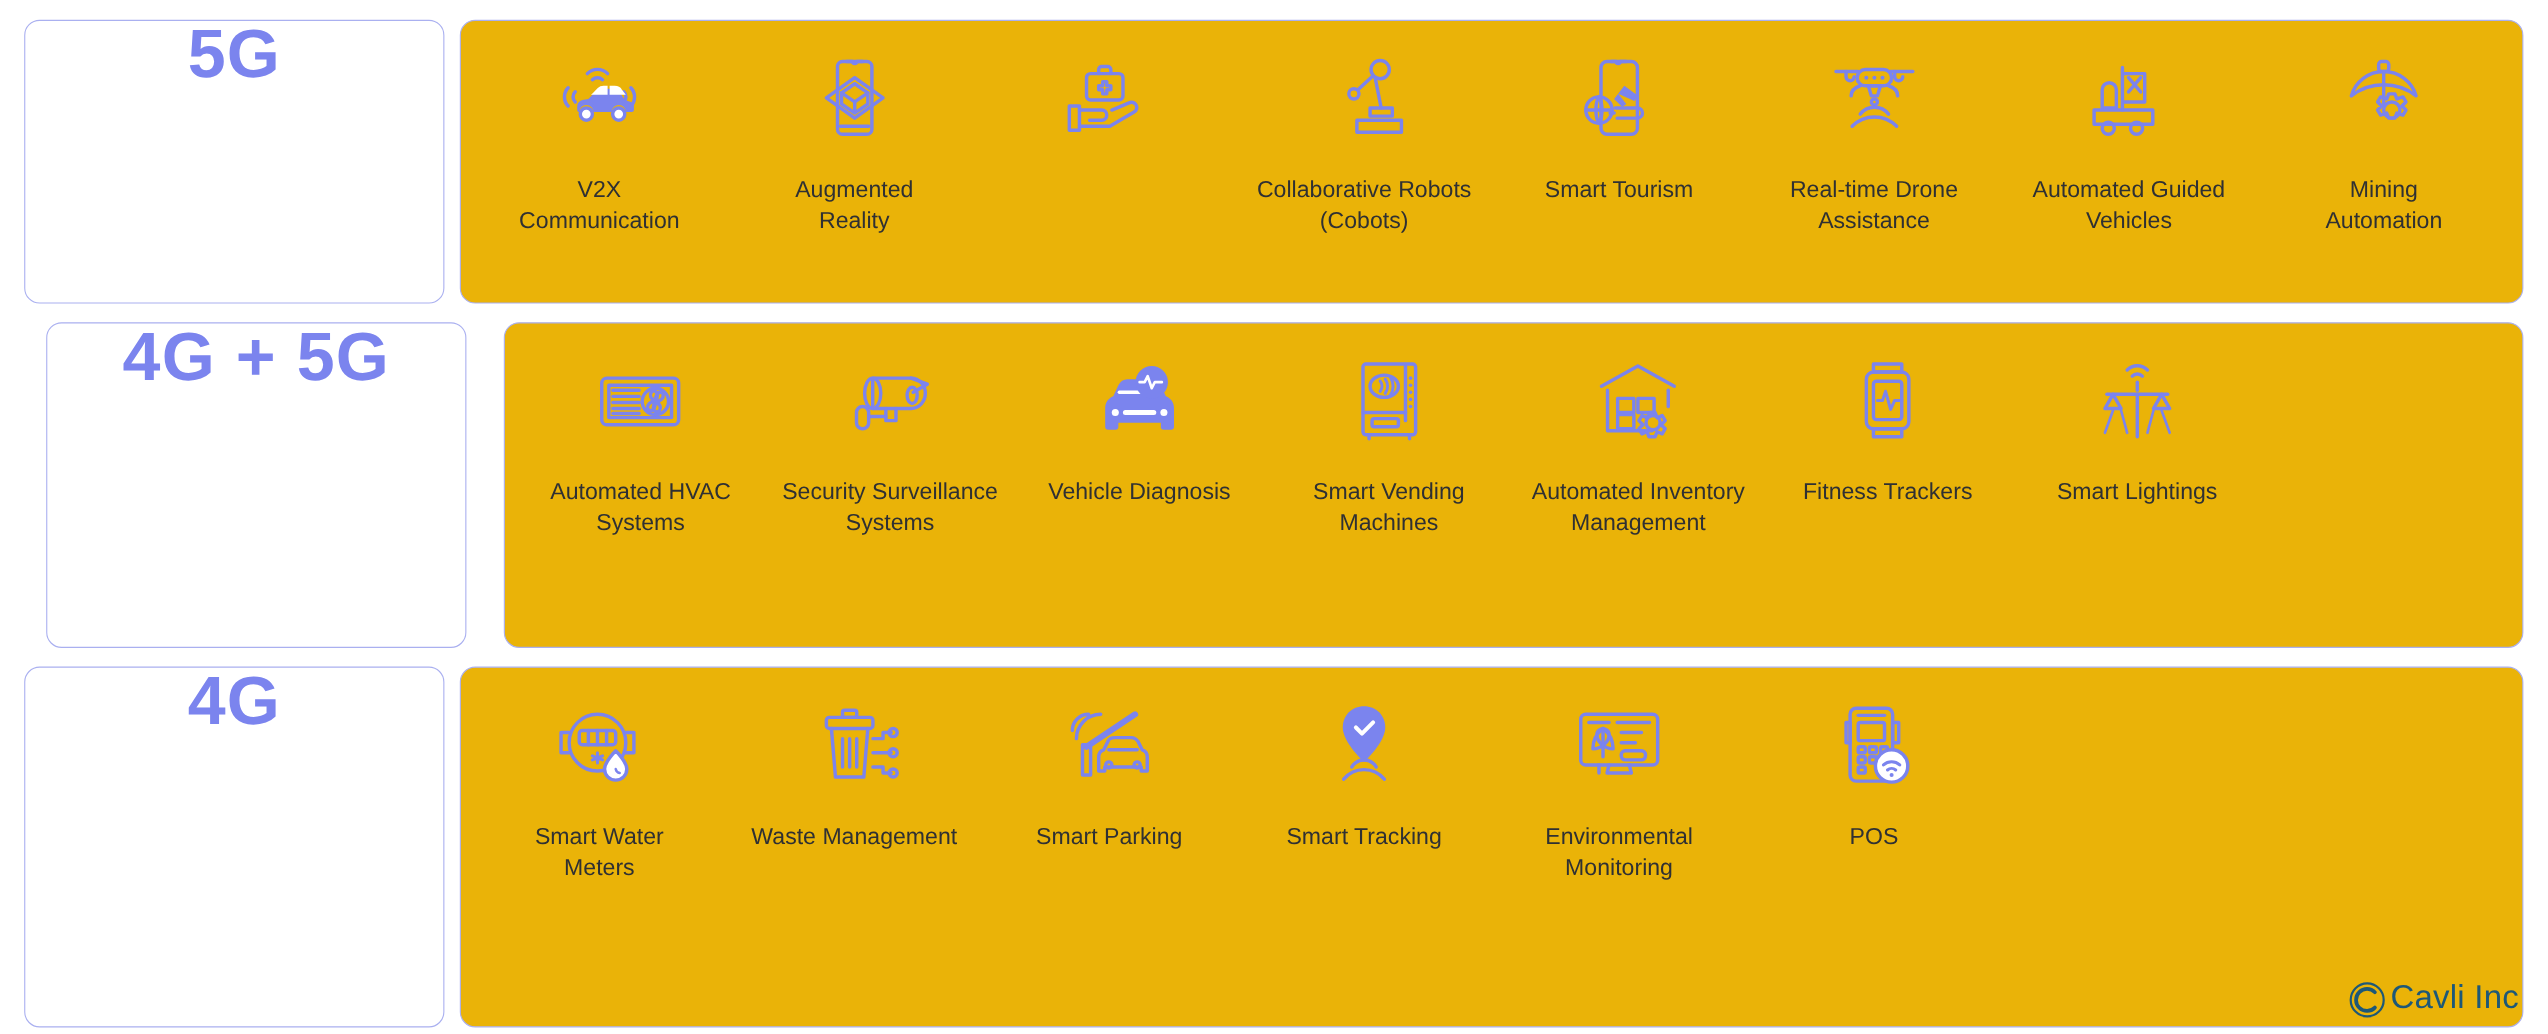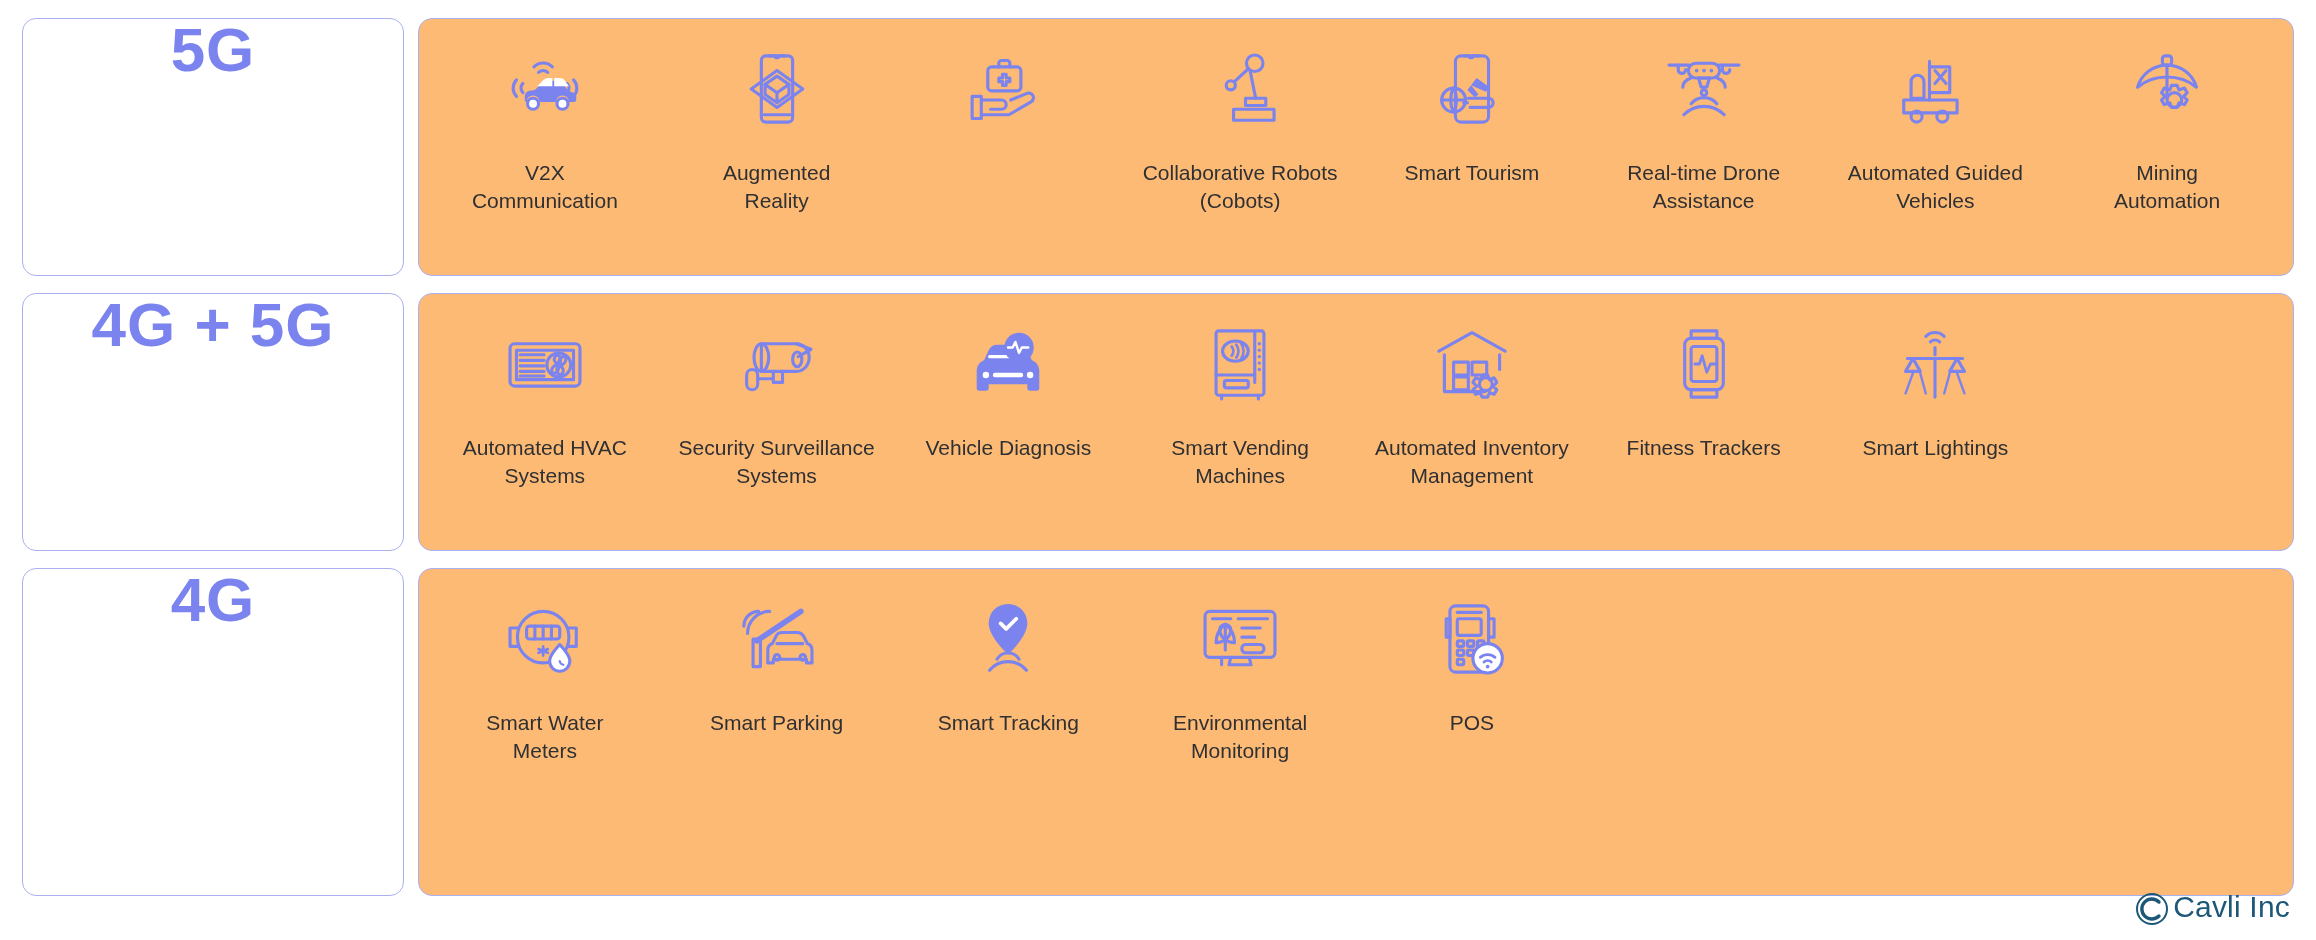--- a/index.html
+++ b/index.html
@@ -45,21 +45,21 @@
     font-size: 62px;
     letter-spacing: 1px;
     line-height: 1;
     white-space: nowrap;
   }
 
   .tier-items-card {
     flex: 1 1 auto;
     border: 1.6px solid #aab0f0;
     border-radius: 14px;
-    background: #fdba74;
+    background: #eab308;
     padding: 18px 10px 14px 10px;
     display: flex;
     align-items: flex-start;
   }
 
   .items-grid {
     display: grid;
     grid-template-columns: repeat(8, 1fr);
     width: 100%;
   }
@@ -92,21 +92,21 @@
     line-height: 1.32;
     text-align: center;
     max-width: 215px;
     white-space: pre-line;
   }
 
   
   .row-5g .tier-label-card,
   .row-5g .tier-items-card { height: 258px; }
   .row-45g .tier-label-card,
-  .row-45g .tier-items-card { height: 258px; }
+  .row-45g .tier-items-card { height: 296px; margin-left: 20px; }
   .row-4g .tier-label-card,
   .row-4g .tier-items-card { height: 328px; }
 
   .brand {
     position: absolute;
     right: 26px;
     bottom: 14px;
     display: flex;
     align-items: flex-start;
     gap: 4px;
@@ -394,20 +394,35 @@
               <path d="M39 36v14M48 36v14M57 36v14"></path>
               <path d="M48 58v10M43 61l10 4M53 61l-10 4" stroke-width="3"></path>
               <path d="M66 56c0 0-11 11-11 18a11 11 0 0 0 22 0c0-7-11-18-11-18z" fill="#fff"></path>
               <path d="M70 78a5 5 0 0 1-4-4" stroke-width="2.4"></path>
             </svg>
           </div>
           <div class="use-case-label">Smart Water
 Meters</div>
         </div>
 
+        <div class="use-case">
+          <div class="use-case-icon">
+            <svg viewBox="0 0 100 100" fill="none" stroke="#7b84ee" stroke-width="3.4" stroke-linejoin="round" stroke-linecap="round">
+              <rect x="38" y="16" width="14" height="7" rx="2"></rect>
+              <rect x="22" y="23" width="46" height="11" rx="3"></rect>
+              <path d="M27 34l4 48h28l4-48"></path>
+              <path d="M38 44v28M45 44v28M52 44v28"></path>
+              <path d="M68 44h10v-6h8M68 58h18M68 72h10v6h8"></path>
+              <circle cx="88" cy="38" r="4"></circle>
+              <circle cx="88" cy="58" r="4"></circle>
+              <circle cx="88" cy="78" r="4"></circle>
+            </svg>
+          </div>
+          <div class="use-case-label">Waste Management</div>
+        </div>
 
         <div class="use-case">
           <div class="use-case-icon">
             <svg viewBox="0 0 100 100" fill="none" stroke="#7b84ee" stroke-width="3.4" stroke-linejoin="round" stroke-linecap="round">
               <path d="M14 36a16 16 0 0 1 16-16M18 44a24 24 0 0 1 24-24"></path>
               <path d="M28 52 76 20" stroke-width="6"></path>
               <path d="M24 50h8v30h-8z"></path>
               <path d="M40 62c0-4 2-6 5-7l4-8c1-3 4-4 7-4h16c3 0 5 1 7 4l4 8c3 1 5 3 5 7v14h-6v-4H46v4h-6z"></path>
               <circle cx="50" cy="70" r="3"></circle>
               <circle cx="78" cy="70" r="3"></circle>

